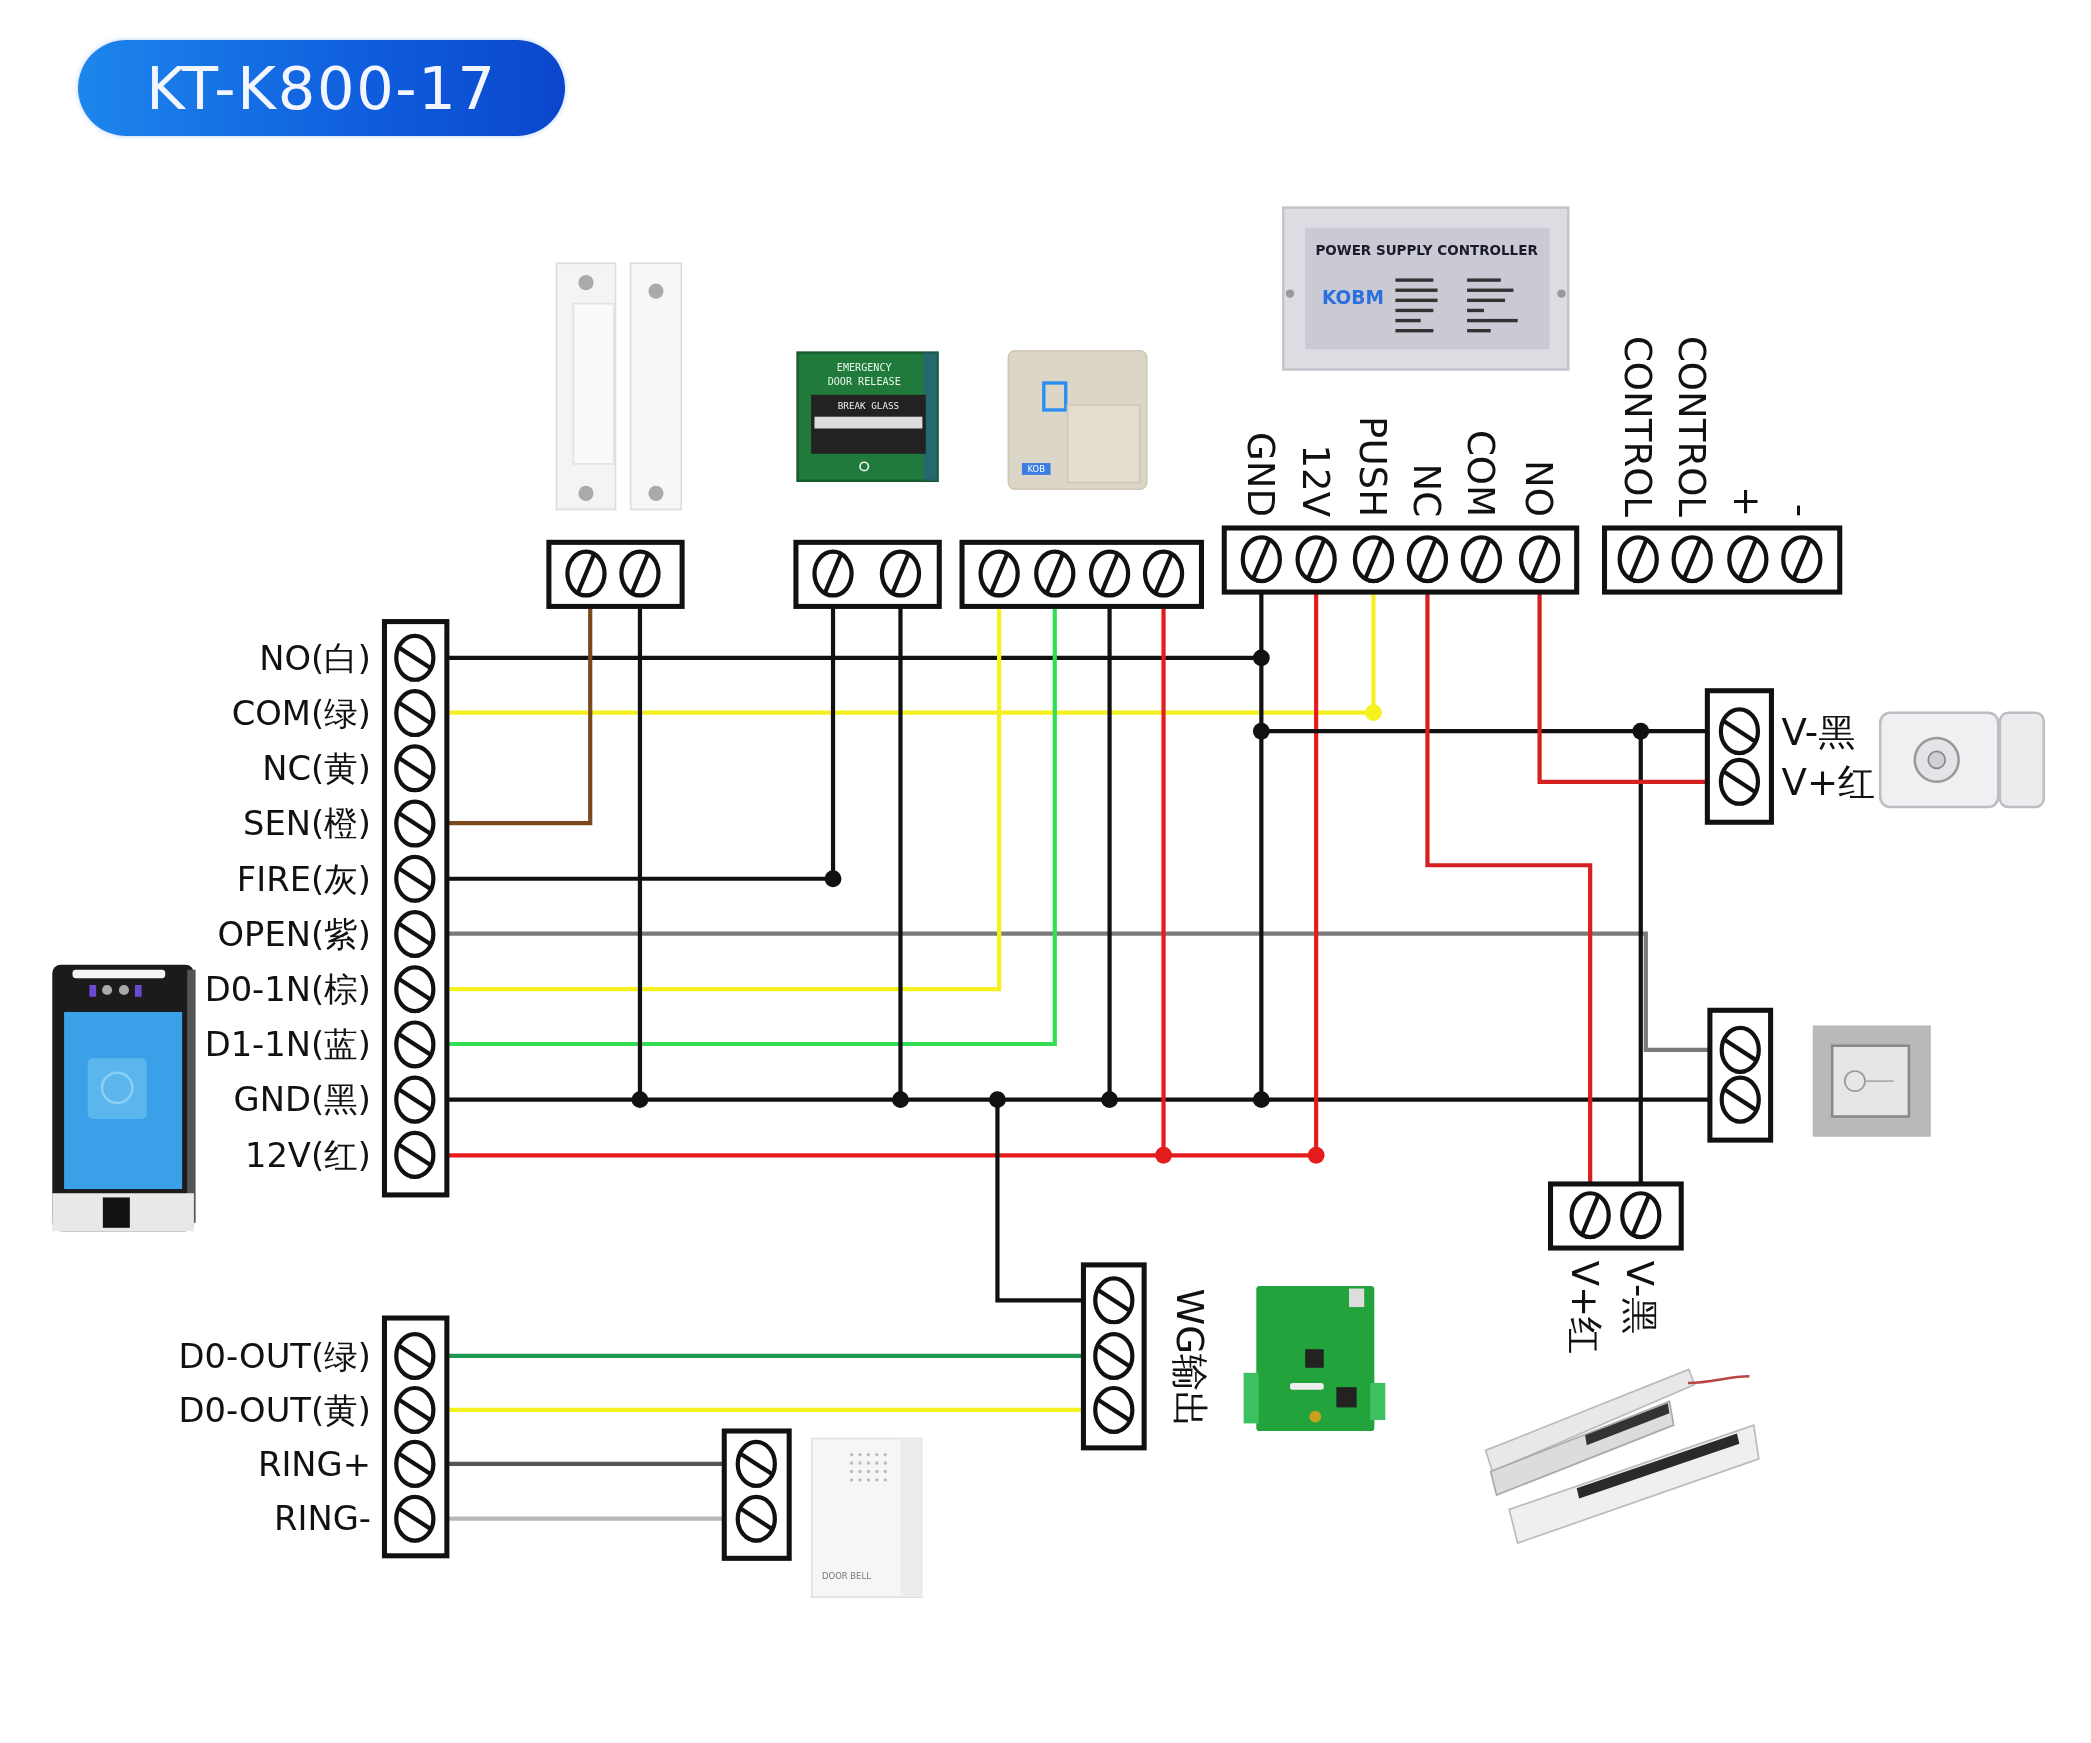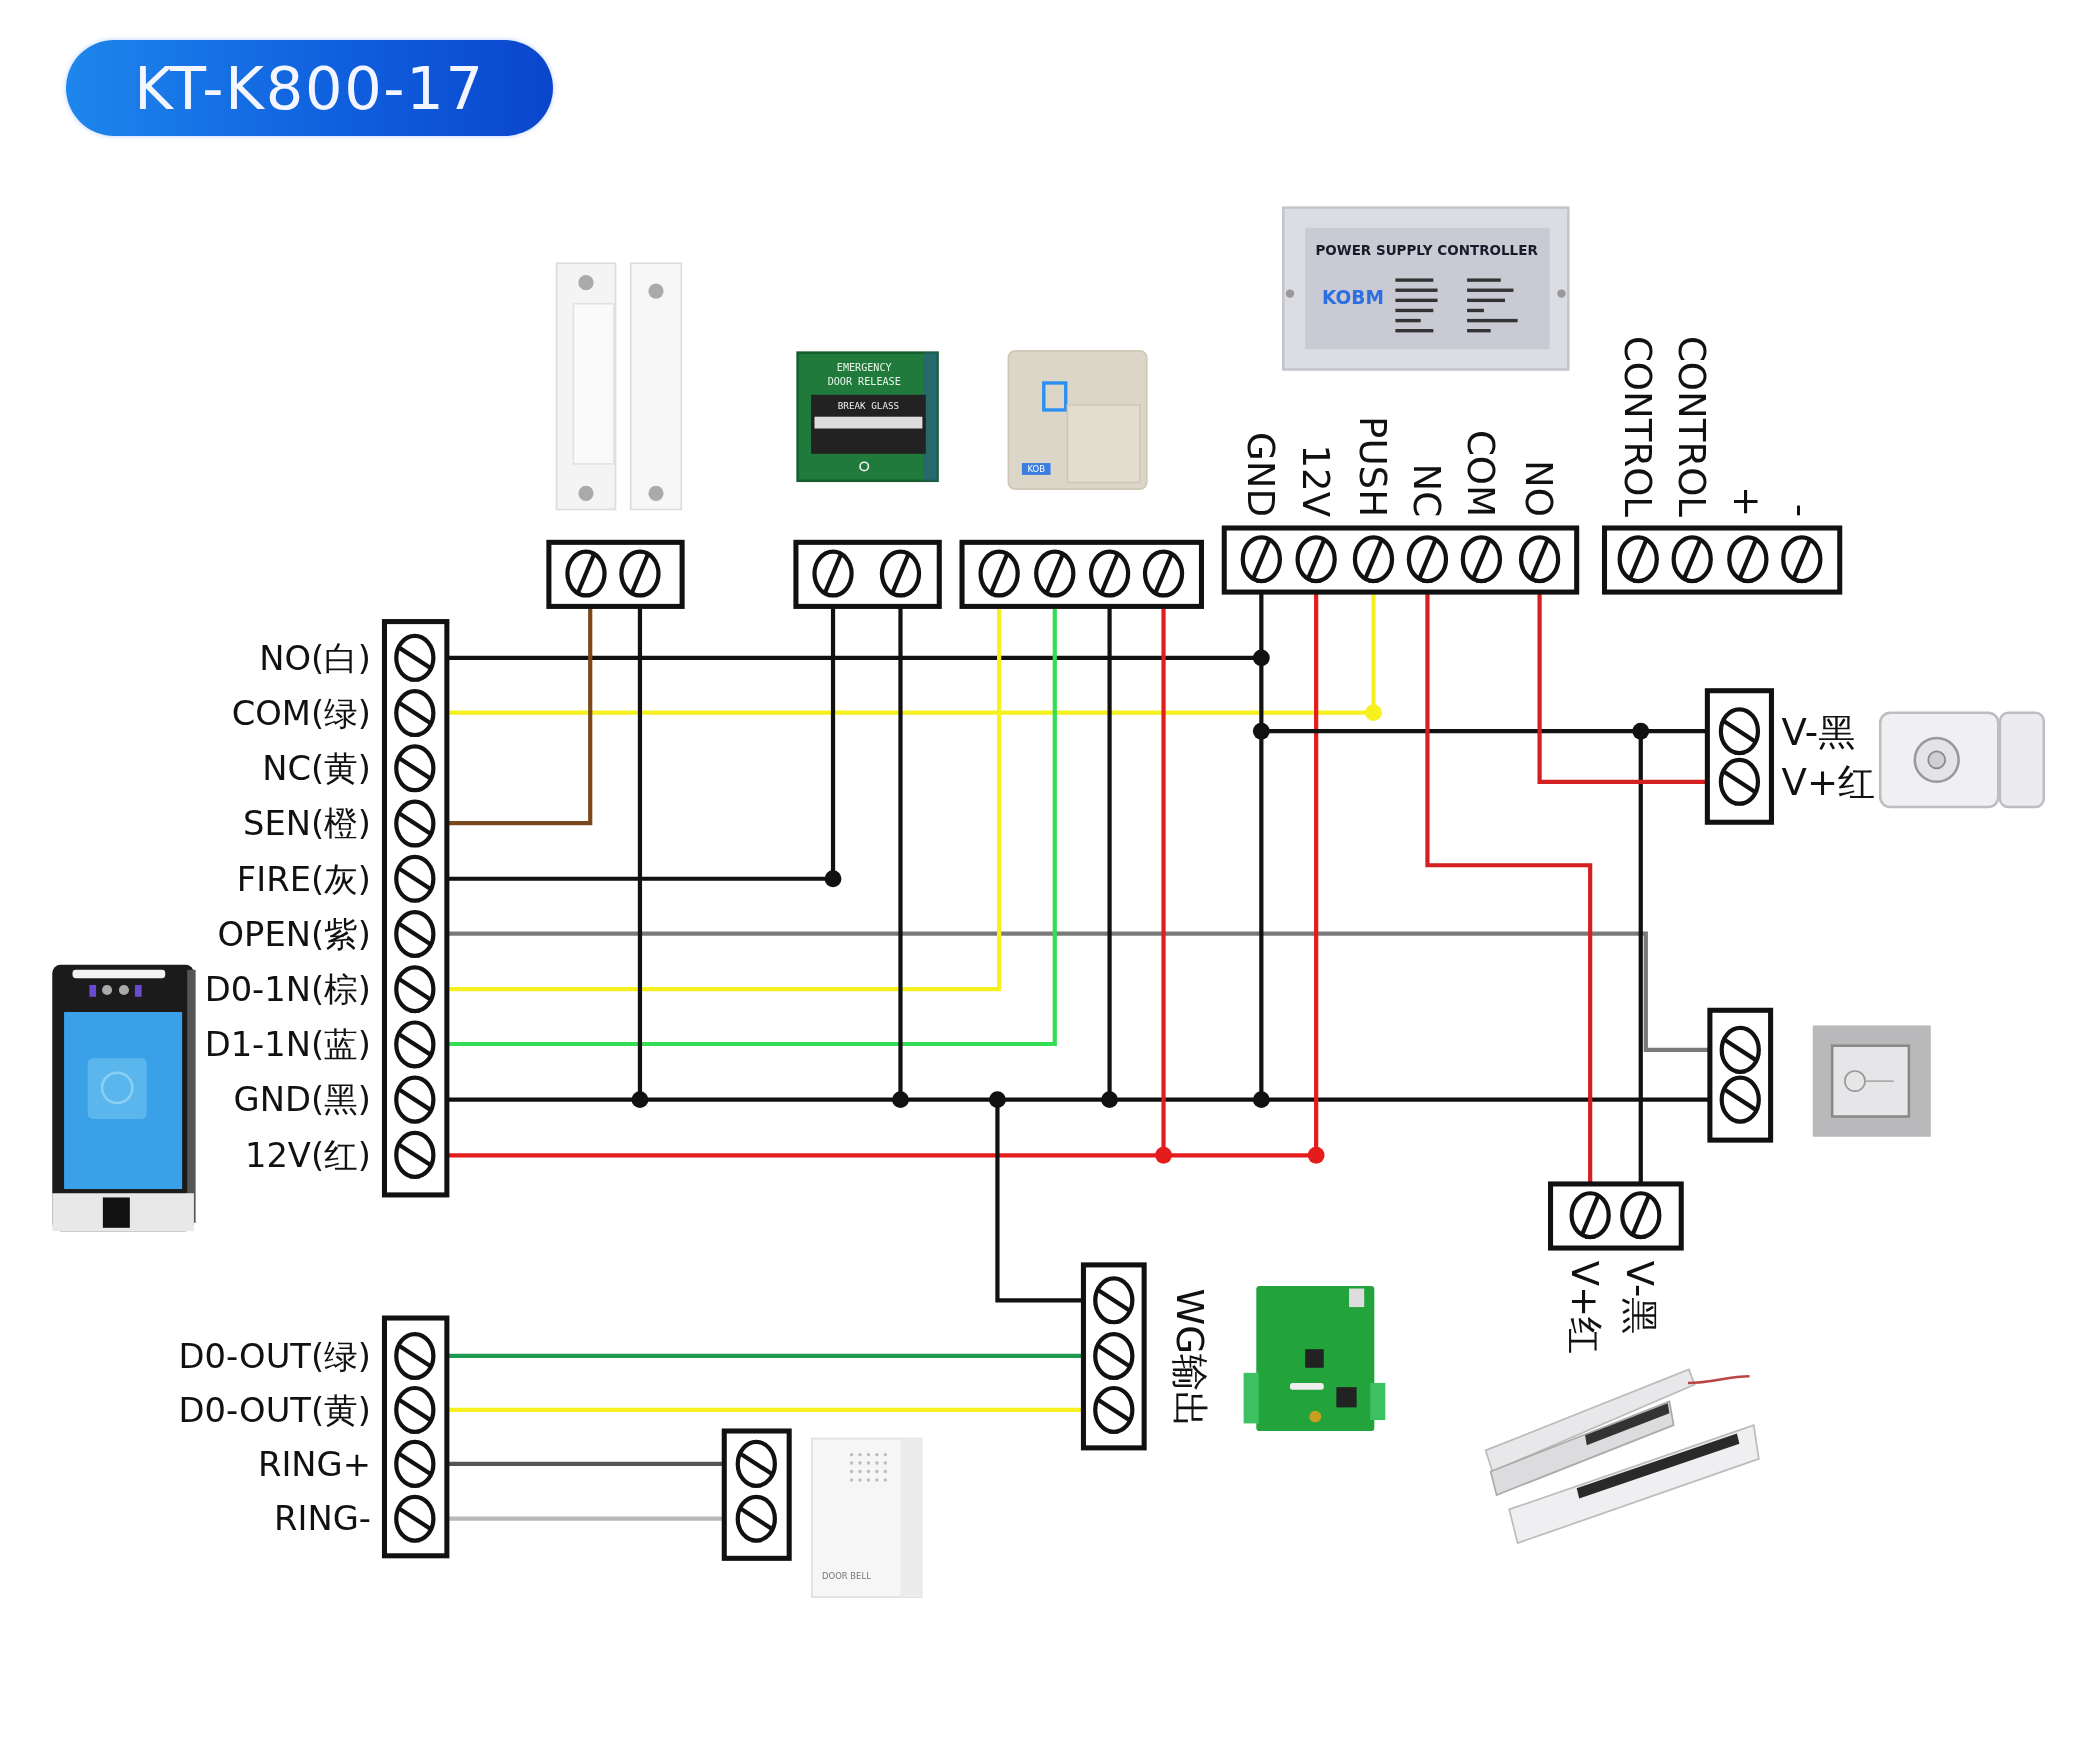--- a/index.html
+++ b/index.html
@@ -1,18 +1,18 @@
 <!DOCTYPE html>
 <html style="font-size:13.5px"><head>
 <meta charset="utf-8">
 <style>
   html, body { margin: 0; padding: 0; background: #ffffff; }
   body { width: 2091px; height: 1744px; position: relative; overflow: hidden; font-family: "DejaVu Sans", "Liberation Sans", sans-serif; }
   #diagram { position: absolute; left: 0; top: 0; }
-  .title-pill { position: absolute; left: 66px; top: 40px; width: 487px; height: 96px; border-radius: 48px;
+  .title-pill { position: absolute; left: 78px; top: 40px; width: 487px; height: 96px; border-radius: 48px;
     background: linear-gradient(90deg, #1d86ec 0%, #0f5ddd 60%, #0a46cc 100%);
     box-shadow: 0 0 5px rgba(40,120,230,0.35);
     display: flex; align-items: center; justify-content: center; }
   .title-pill span { color: #f4f6ff; font-family: "DejaVu Sans", sans-serif; font-size: 59px; letter-spacing: 1.7px; font-weight: 500; }
   .lbl { font-family: "DejaVu Sans", sans-serif; font-size: 40px; fill: #111; }
   .lbl-v { font-family: "DejaVu Sans", sans-serif; font-size: 44px; fill: #111; }
   .blk { fill: #fff; stroke: #111; stroke-width: 6; }
   .screw ellipse { fill: #fff; stroke: #111; stroke-width: 5; }
   .screw line { stroke: #111; stroke-width: 5; }
   .w { fill: none; stroke-width: 5; stroke-linejoin: miter; }

